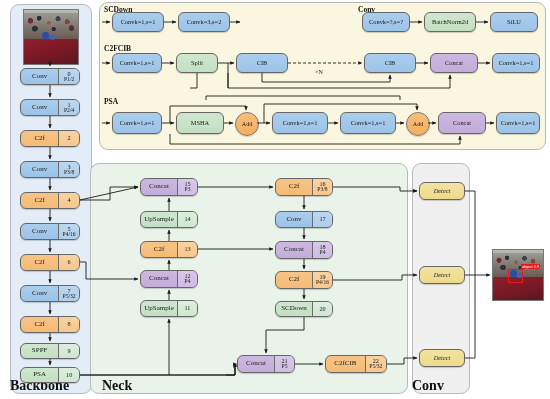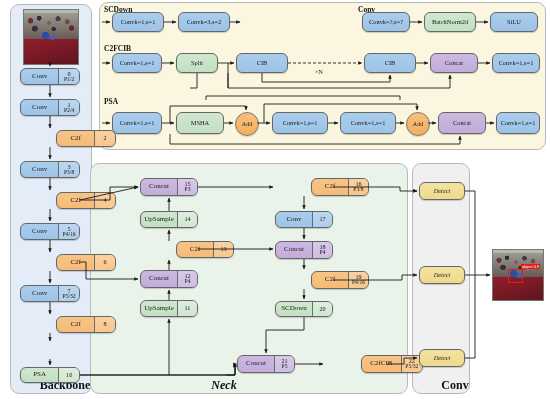--- a/index.html
+++ b/index.html
@@ -6,39 +6,39 @@
   body{width:550px;height:399px;position:relative;overflow:hidden;
        font-family:"Liberation Serif",serif;}
   #root{position:absolute;left:0;top:0;width:550px;height:399px;}
 
   .panel{position:absolute;border:1px solid #b9b9b9;border-radius:9px;box-sizing:border-box;}
   .panel.backbone{background:#e3ecf7;}
   .panel.modules{background:#fbf6e0;}
   .panel.neck{background:#e9f3e9;}
   .panel.head{background:#f0f0f0;}
 
-  .panel-label{position:absolute;font-weight:bold;font-size:12px;color:#111;
-               text-align:center;white-space:nowrap;padding-left:14px;}
+  .panel-label{position:absolute;font-weight:bold;font-size:14px;color:#111;
+               white-space:nowrap;}
   .mod-label{position:absolute;font-weight:bold;font-size:7.5px;color:#111;white-space:nowrap;}
 
   
   .node{position:absolute;box-sizing:border-box;border:1px solid #666;
         border-radius:6px;display:flex;align-items:stretch;overflow:hidden;
         box-shadow:0 1px 1px rgba(0,0,0,.18);}
   .node .nm{flex:1;display:flex;align-items:center;justify-content:center;
             font-size:7px;line-height:1.05;text-align:center;color:#1a1a1a;padding:0 1px;}
   .node .idx{width:34%;border-left:1px solid #6b6b6b;display:flex;flex-direction:column;
              align-items:center;justify-content:center;font-size:6.2px;line-height:1.0;
              color:#1a1a1a;}
   .node .idx b{font-weight:normal;}
   .node .idx i{font-style:normal;font-size:5.6px;}
 
   .c-blue{background:linear-gradient(#aacdec,#9cc3e8);}
   .c-blue .idx{background:linear-gradient(#bcd7f0,#aeceea);}
-  .c-orange{background:linear-gradient(#f7c487,#f5bb76);margin-left:36px;}
+  .c-orange{background:linear-gradient(#f7c487,#f5bb76);}
   .c-orange .idx{background:linear-gradient(#f9d2a2,#f7c78d);}
   .c-green{background:linear-gradient(#cfe7cf,#c3e0c3);}
   .c-green .idx{background:linear-gradient(#ddeedd,#d1e7d1);}
   .c-purple{background:linear-gradient(#ccb8e0,#c3acda);}
   .c-purple .idx{background:linear-gradient(#d8c8e9,#cfbde3);}
   .c-yellow{background:linear-gradient(#f2e3a0,#eeda8b);}
   .c-yellow .nm{font-style:italic;}
 
   .plain{justify-content:center;}
   .plain .nm{font-size:6.4px;}
@@ -81,21 +81,21 @@
 <body>
 
 <div id="root">
 
   <div class="panel backbone" style="left:10px;top:4px;width:82px;height:390px;"></div>
   <div class="panel modules" style="left:99px;top:2px;width:447px;height:148px;"></div>
   <div class="panel neck" style="left:90px;top:163px;width:318px;height:231px;"></div>
   <div class="panel head" style="left:412px;top:163px;width:58px;height:231px;"></div>
 
   <div class="panel-label" style="left:10px;top:378px;width:82px;">Backbone</div>
-  <div class="panel-label" style="left:84px;top:378px;width:252px;font-style:italic;">Neck</div>
+  <div class="panel-label" style="left:102px;top:378px;width:252px;">Neck</div>
   <div class="panel-label" style="left:412px;top:378px;width:58px;">Conv</div>
 
   <div class="mod-label" style="left:104px;top:5px;">SCDown</div>
   <div class="mod-label" style="left:104px;top:44px;">C2FCIB</div>
   <div class="mod-label" style="left:104px;top:97px;">PSA</div>
   <div class="mod-label" style="left:358px;top:5px;">Conv</div>
 
   <div class="img" style="left:23px;top:9px;width:54px;height:54px;">
     <div class="sky"></div>
     <div class="crowd"></div>
@@ -157,20 +157,27 @@
     <div class="nm">Conv</div>
     <div class="idx">
       <b>7</b>
       <i>P5/32</i>
     </div>
   </div>
   <div class="node c-orange" style="left:20px;top:316px;width:60px;height:17px;">
     <div class="nm">C2f</div>
     <div class="idx">
       <b>8</b>
+      <i></i>
+    </div>
+  </div>
+  <div class="node c-green" style="left:20px;top:343px;width:60px;height:16px;">
+    <div class="nm">SPPF</div>
+    <div class="idx">
+      <b>9</b>
       <i></i>
     </div>
   </div>
   <div class="node c-green" style="left:20px;top:367px;width:60px;height:16px;">
     <div class="nm">PSA</div>
     <div class="idx">
       <b>10</b>
       <i></i>
     </div>
   </div>

